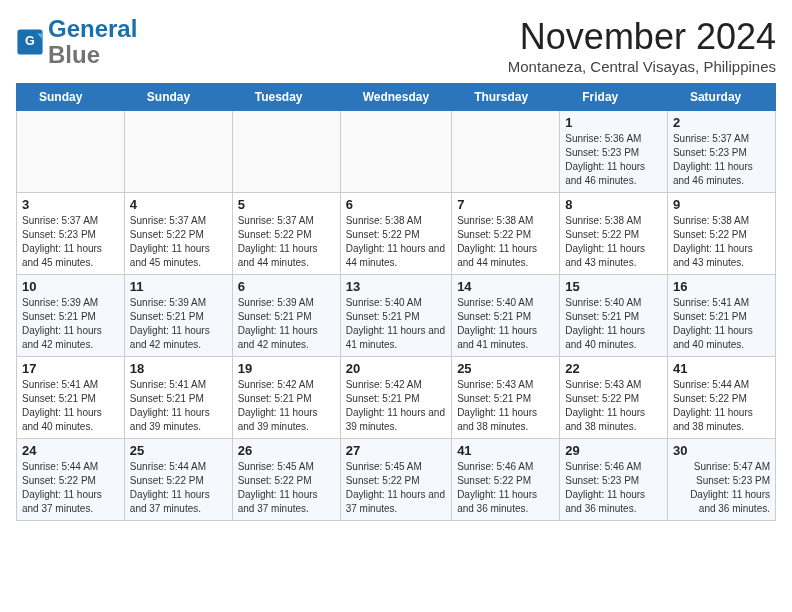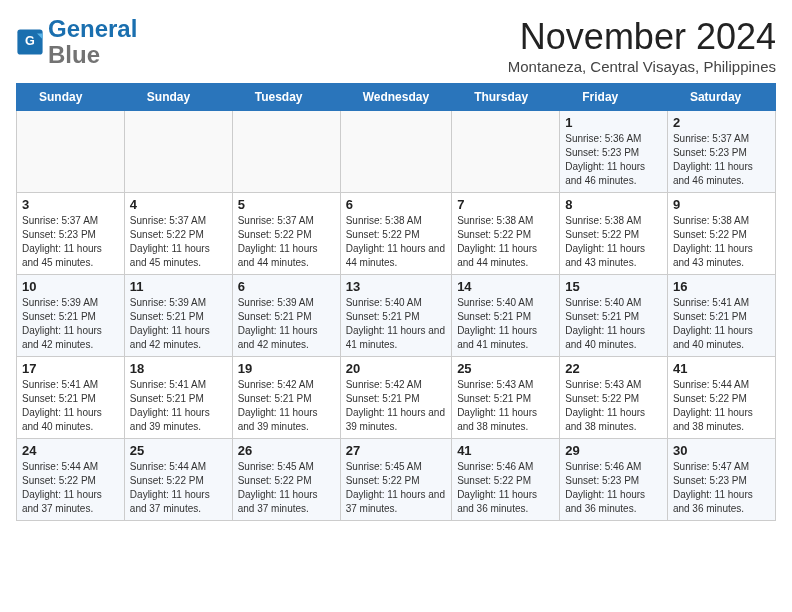--- a/index.html
+++ b/index.html
@@ -304,19 +304,19 @@
 Daylight: 11 hours and 36 minutes.</div>
         </td>
         <td>
           <span class="day-num">29</span>
           <div class="day-info" style="white-space: pre-line;">Sunrise: 5:46 AM
 Sunset: 5:23 PM
 Daylight: 11 hours and 36 minutes.</div>
         </td>
         <td>
           <span class="day-num">30</span>
-          <div class="day-info" style="white-space: pre-line;">Sunrise: 5:47 AM
+          <div class="day-info" style="white-space: pre-line; text-align: right;">Sunrise: 5:47 AM
 Sunset: 5:23 PM
 Daylight: 11 hours and 36 minutes.</div>
         </td>
       </tr>
     </tbody>
 </table>
 
 </body></html>

